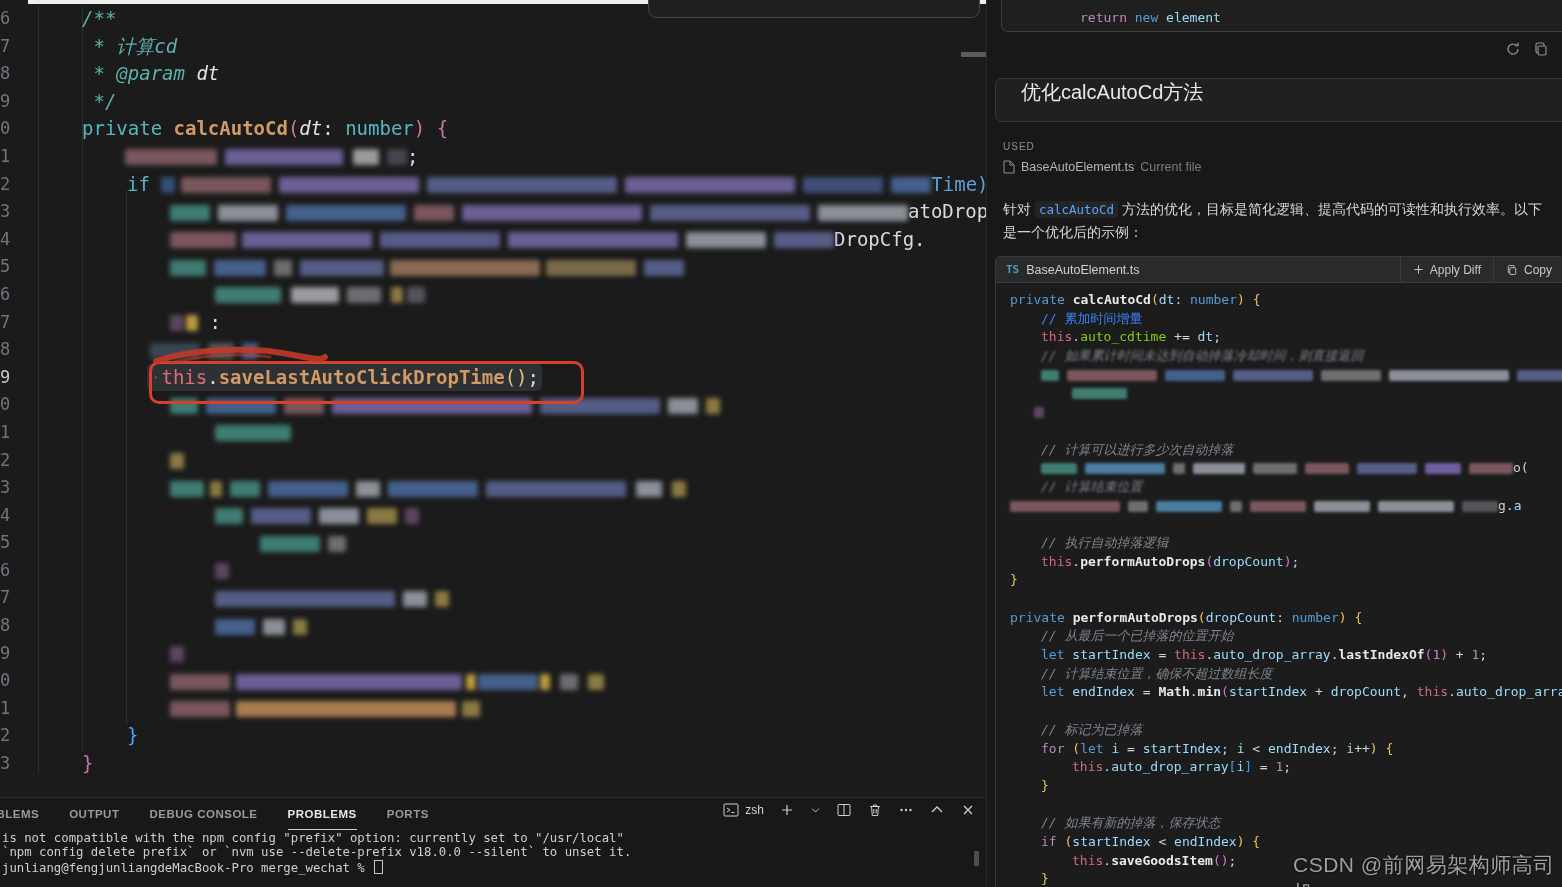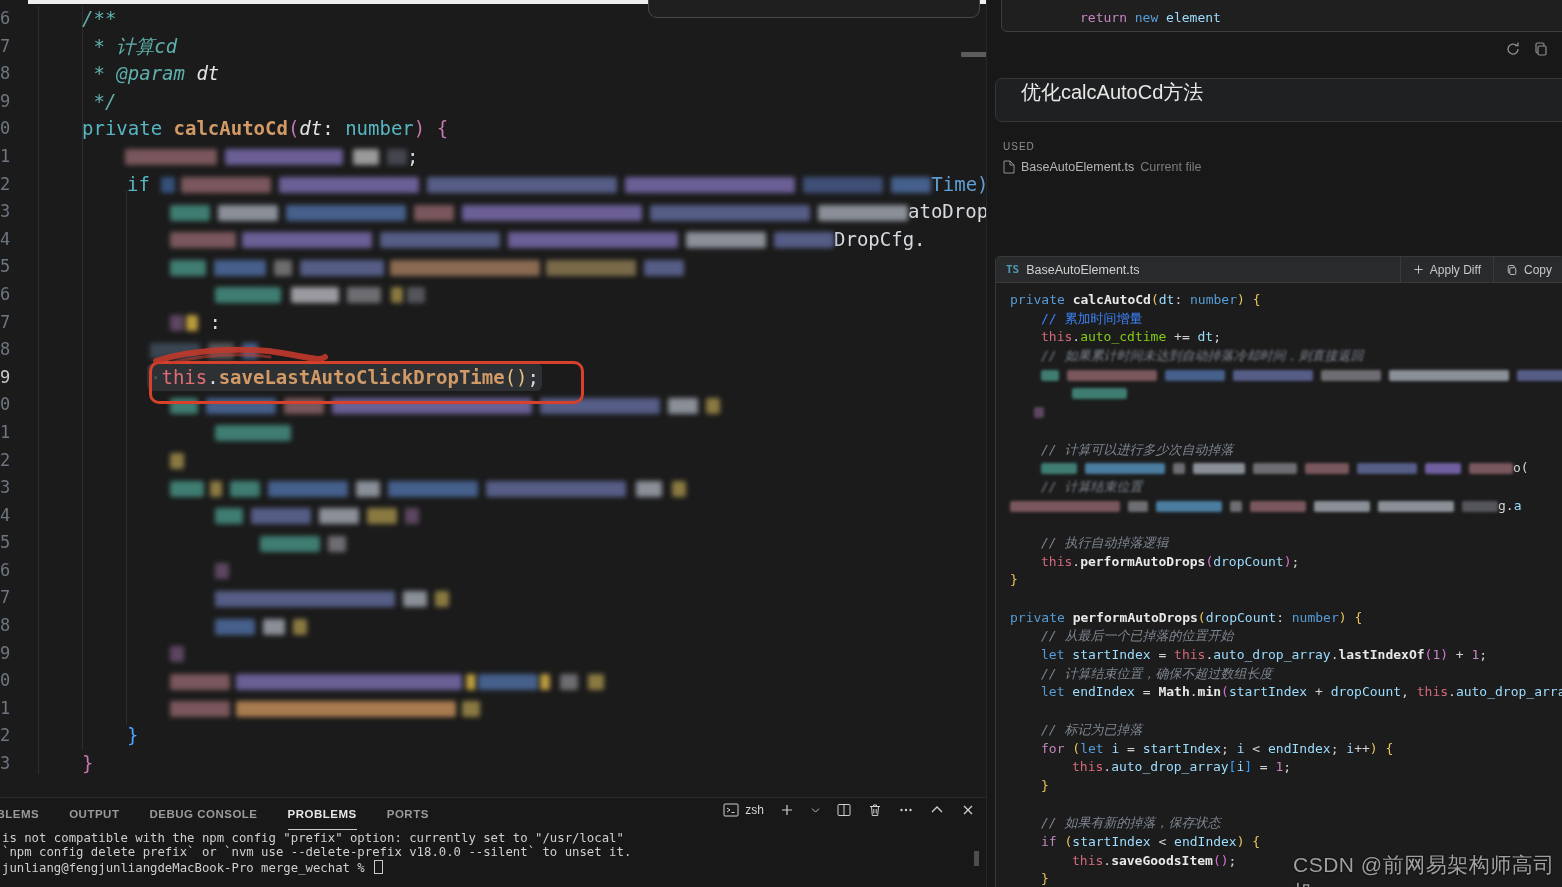--- a/index.html
+++ b/index.html
@@ -220,20 +220,23 @@
     <div class="used">USED</div>
     <div class="used-file">
       <svg width="12" height="14" viewBox="0 0 12 14">
           <path d="M1 1h6l4 4v8H1z" fill="none" stroke="#8f8f8f"></path>
           <path d="M7 1v4h4" fill="none" stroke="#8f8f8f"></path>
         </svg>
       <span>BaseAutoElement.ts</span>
       <span class="dim">Current file</span>
     </div>
 
+    <div class="para">
+      <span>针对 </span><span class="inline-code">calcAutoCd</span><span> 方法的优化，目标是简化逻辑、提高代码的可读性和执行效率。以下是一个优化后的示例：</span>
+    </div>
 
     <div class="code-card">
       <div class="card-head">
         <span class="ts-badge">TS</span>
         <span class="card-file">BaseAutoElement.ts</span>
         <span class="card-btn">
           <svg width="11" height="11" viewBox="0 0 16 16">
               <path d="M8 2v12M2 8h12" stroke="#c8c8c8" stroke-width="1.4"></path>
             </svg>
           <span>Apply Diff</span>

